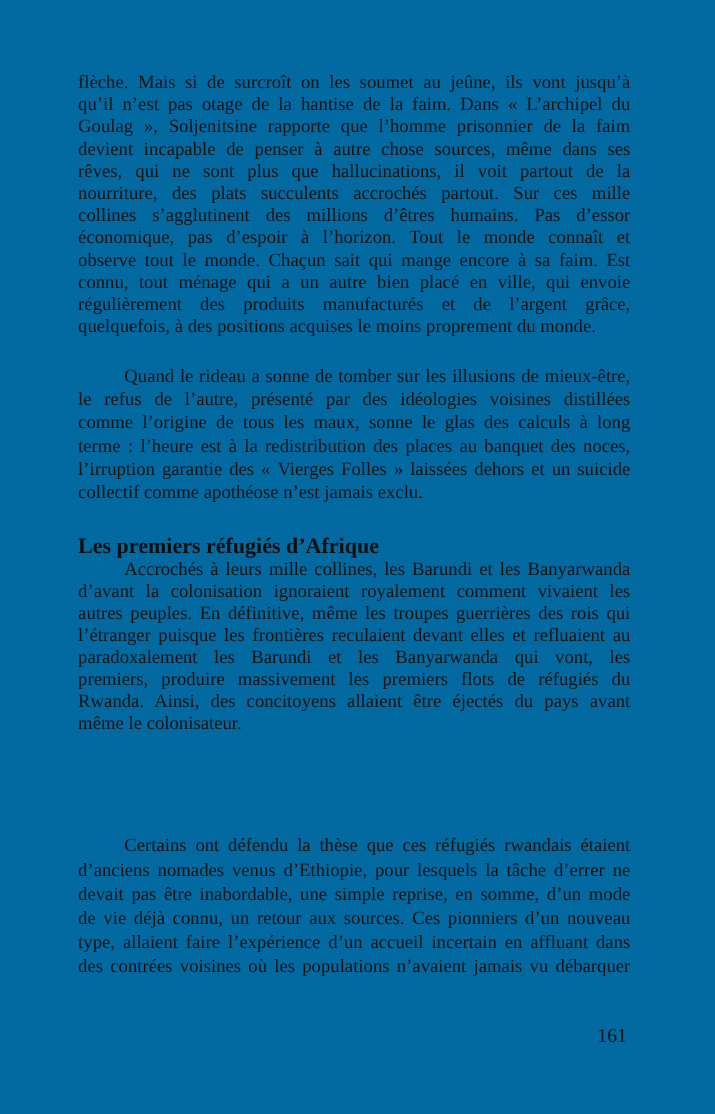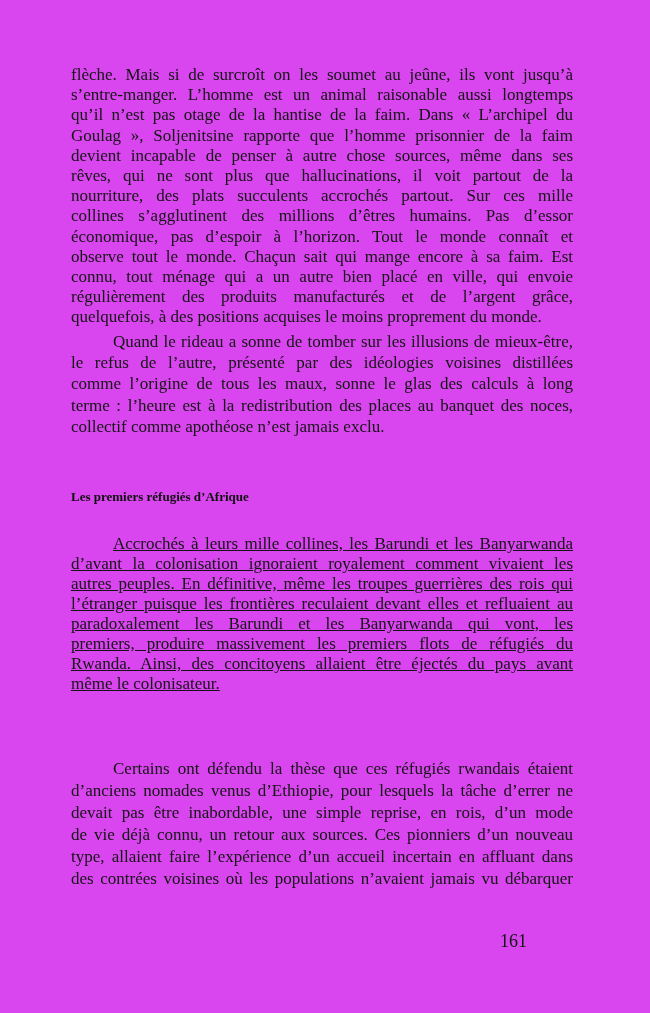--- a/index.html
+++ b/index.html
@@ -14,21 +14,21 @@
       overflow: hidden;
       font-family: "Liberation Serif", "DejaVu Serif", serif;
       color: #141414;
     }
     .page {
       position: absolute;
       left: 0;
       top: 0;
       width: 650px;
       height: 1013px;
-      background: #d946ef;
+      background: #0369a1;
     }
     .block {
       position: absolute;
       left: 71px;
       width: 502px;
       font-size: 17px;
     }
     .line {
       display: block;
       text-align: justify;
@@ -36,89 +36,90 @@
       overflow: visible;
     }
     .line.last {
       text-align-last: left;
     }
     .line.indent {
       text-indent: 42px;
     }
     #p1 { top: 65px; line-height: 20.2px; }
     #p2 { top: 331px; line-height: 21.2px; }
-    #p3 { top: 534px; line-height: 20px; text-decoration: underline; }
+    #p3 { top: 508px; line-height: 20px; }
     #p4 { top: 758px; line-height: 22px; }
     .heading {
       position: absolute;
       left: 71px;
       top: 485px;
       width: 502px;
-      font-size: 13px;
+      font-size: 20px;
       line-height: 24px;
       font-weight: bold;
       margin: 0;
       color: #0f0f0f;
     }
     .page-number {
       position: absolute;
       top: 931px;
       left: 500px;
       width: 70px;
+      text-align: right;
       font-size: 18px;
       line-height: 20px;
       color: #141414;
     }
   </style>
 </head>
 <body>
 
 <div class="page">
 
   <div class="block" id="p1">
     <div class="line">flèche. Mais si de surcroît on les soumet au jeûne, ils vont jusqu’à</div>
-    <div class="line">s’entre-manger. L’homme est un animal raisonable aussi longtemps</div>
     <div class="line">qu’il n’est pas otage de la hantise de la faim. Dans «&nbsp;L’archipel du</div>
     <div class="line">Goulag&nbsp;», Soljenitsine rapporte que l’homme prisonnier de la faim</div>
     <div class="line">devient incapable de penser à autre chose sources, même dans ses</div>
     <div class="line">rêves, qui ne sont plus que hallucinations, il voit partout de la</div>
     <div class="line">nourriture, des plats succulents accrochés partout. Sur ces mille</div>
     <div class="line">collines s’agglutinent des millions d’êtres humains. Pas d’essor</div>
     <div class="line">économique, pas d’espoir à l’horizon. Tout le monde connaît et</div>
     <div class="line">observe tout le monde. Chaçun sait qui mange encore à sa faim. Est</div>
     <div class="line">connu, tout ménage qui a un autre bien placé en ville, qui envoie</div>
     <div class="line">régulièrement des produits manufacturés et de l’argent grâce,</div>
     <div class="line last">quelquefois, à des positions acquises le moins proprement du monde.</div>
   </div>
 
   <div class="block" id="p2">
     <div class="line indent">Quand le rideau a sonne de tomber sur les illusions de mieux-être,</div>
     <div class="line">le refus de l’autre, présenté par des idéologies voisines distillées</div>
     <div class="line">comme l’origine de tous les maux, sonne le glas des calculs à long</div>
     <div class="line">terme&nbsp;: l’heure est à la redistribution des places au banquet des noces,</div>
+    <div class="line">l’irruption garantie des «&nbsp;Vierges Folles&nbsp;» laissées dehors et un suicide</div>
     <div class="line last">collectif comme apothéose n’est jamais exclu.</div>
   </div>
 
   <h2 class="heading">Les premiers réfugiés d’Afrique</h2>
 
   <div class="block" id="p3">
     <div class="line indent">Accrochés à leurs mille collines, les Barundi et les Banyarwanda</div>
     <div class="line">d’avant la colonisation ignoraient royalement comment vivaient les</div>
     <div class="line">autres peuples. En définitive, même les troupes guerrières des rois qui</div>
     <div class="line">l’étranger puisque les frontières reculaient devant elles et refluaient au</div>
     <div class="line">paradoxalement les Barundi et les Banyarwanda qui vont, les</div>
     <div class="line">premiers, produire massivement les premiers flots de réfugiés du</div>
     <div class="line">Rwanda. Ainsi, des concitoyens allaient être éjectés du pays avant</div>
     <div class="line last">même le colonisateur.</div>
   </div>
 
   <div class="block" id="p4">
     <div class="line indent">Certains ont défendu la thèse que ces réfugiés rwandais étaient</div>
     <div class="line">d’anciens nomades venus d’Ethiopie, pour lesquels la tâche d’errer ne</div>
-    <div class="line">devait pas être inabordable, une simple reprise, en rois, d’un mode</div>
+    <div class="line">devait pas être inabordable, une simple reprise, en somme, d’un mode</div>
     <div class="line">de vie déjà connu, un retour aux sources. Ces pionniers d’un nouveau</div>
     <div class="line">type, allaient faire l’expérience d’un accueil incertain en affluant dans</div>
     <div class="line">des contrées voisines où les populations n’avaient jamais vu débarquer</div>
   </div>
 
   <div class="page-number">161</div>
 
 </div>
 
 </body></html>

